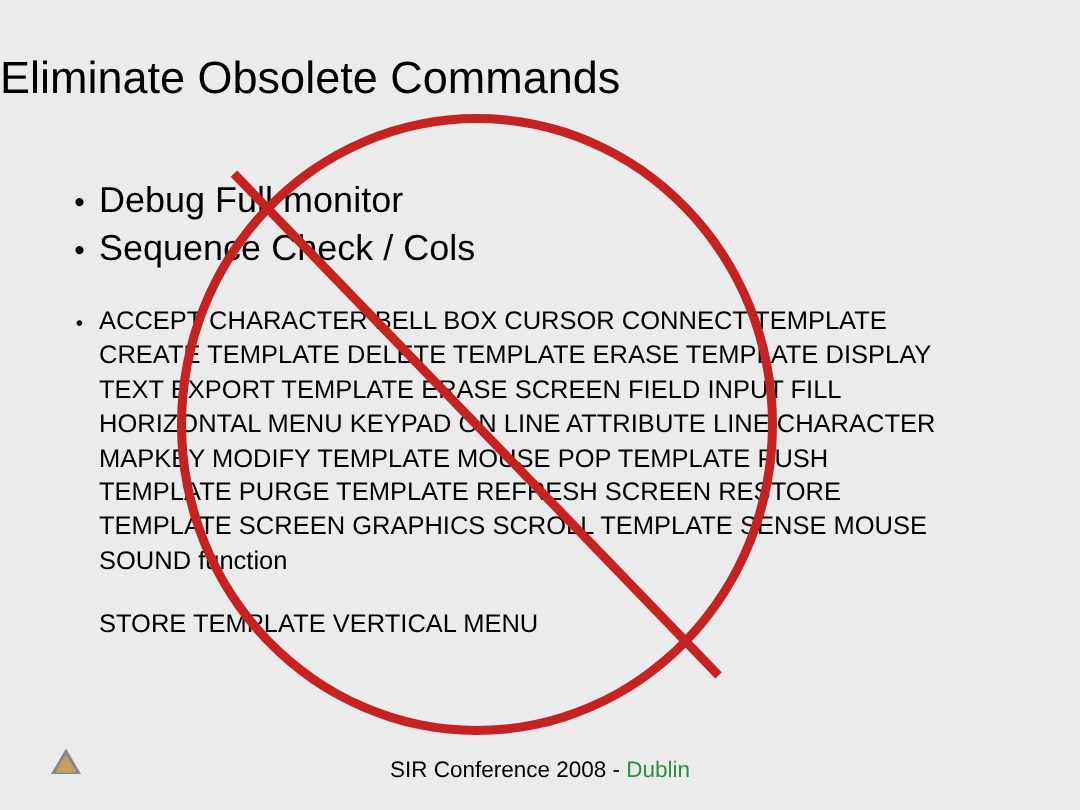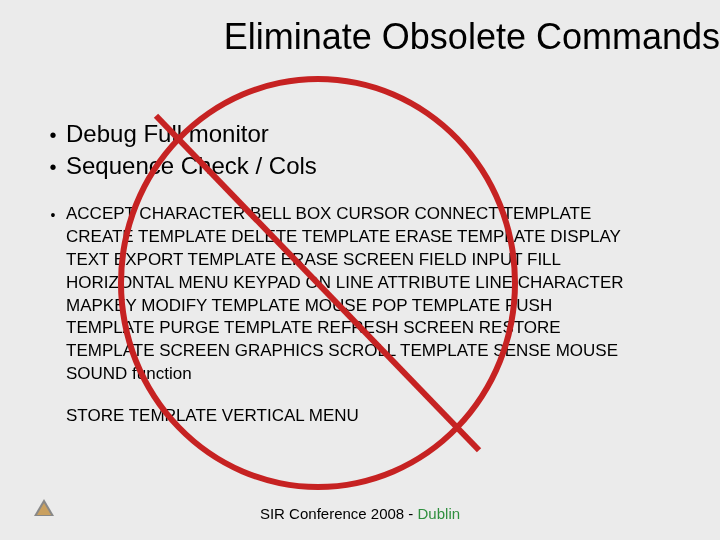--- a/index.html
+++ b/index.html
@@ -4,24 +4,24 @@
 <style>
   * { margin: 0; padding: 0; box-sizing: border-box; }
   html, body { width: 720px; height: 540px; }
   body {
     background: #ebebeb;
     font-family: Arial, Helvetica, sans-serif;
     position: relative;
     overflow: hidden;
   }
   .title {
-    font-size: 36px;
+    font-size: 30px;
     color: #000;
-    text-align: right;
-    padding-top: 16px;
+    text-align: left;
+    padding-top: 36px;
     font-weight: normal;
   }
   .bullets {
     position: absolute;
     left: 40px;
     top: 118px;
     right: 40px;
   }
   .b1 {
     font-size: 24px;

